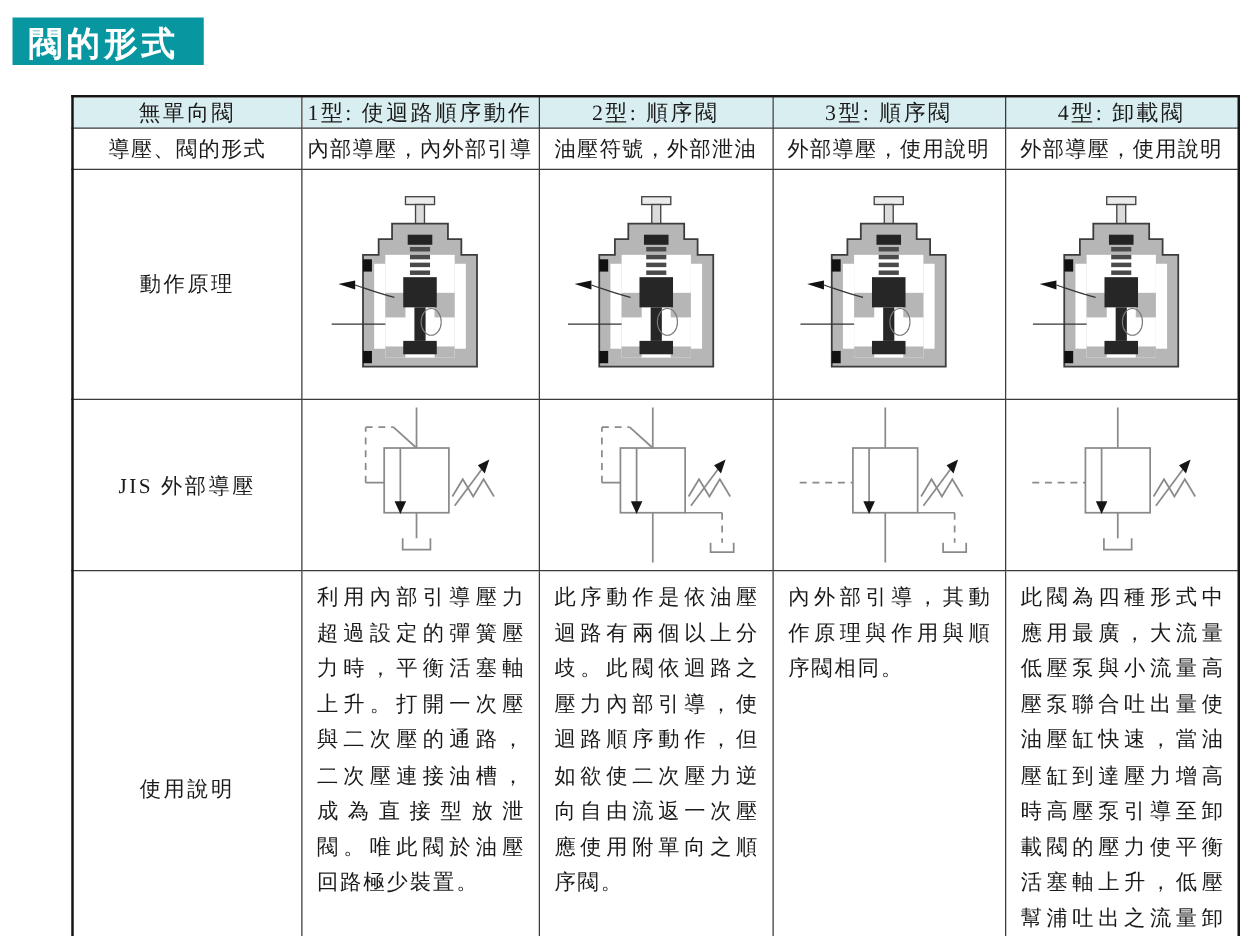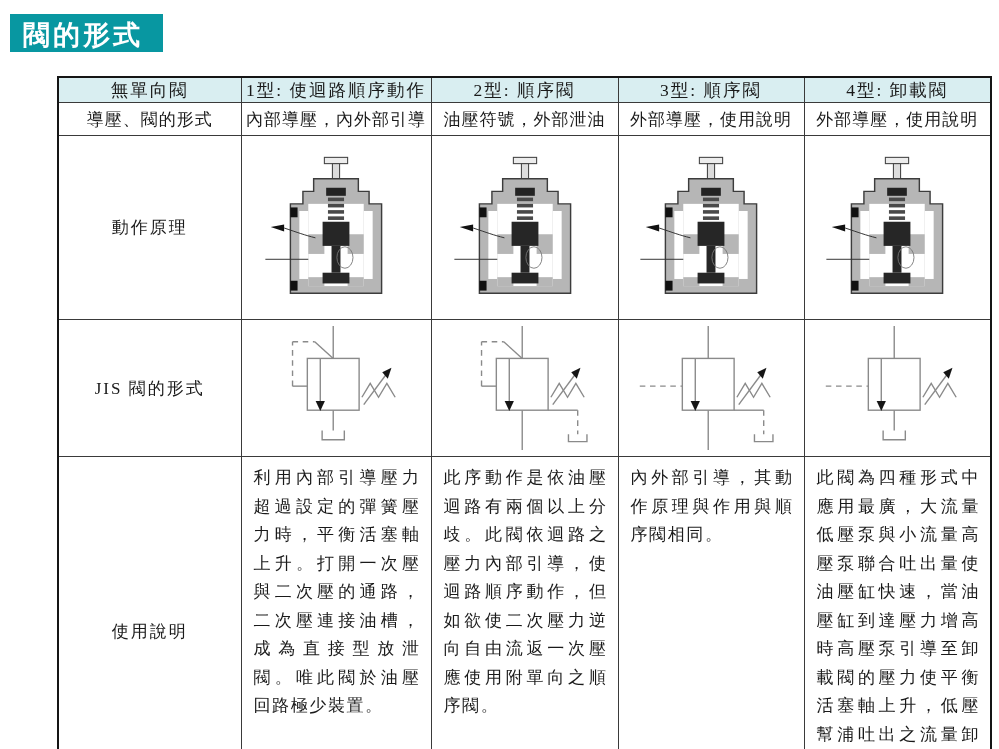--- a/index.html
+++ b/index.html
@@ -206,21 +206,21 @@
     <rect x="34" y="144" width="8" height="11" fill="#111"></rect>
 
     <polygon points="12,84 27,81 27,89" fill="#111"></polygon>
     <path d="M27 85 C42 90 50 93 62 96" fill="none" stroke="#333" stroke-width="1.1"></path>
     <line x1="6" y1="120" x2="54" y2="120" stroke="#333" stroke-width="1.1"></line>
   </svg>
 </div>
         </td>
     </tr>
     <tr class="symbol-row">
-      <td class="row-label">JIS 閥的形式</td>
+      <td class="row-label">JIS 外部導壓</td>
       <td>
           <div class="diagram-wrap symbol-cell">
             <svg width="172" height="130" viewBox="0 0 186 140">
               <rect x="62" y="38" width="56" height="56" fill="none" stroke="#8a8a8a" stroke-width="1.5"></rect>
               <line x1="90" y1="3" x2="90" y2="38" stroke="#8a8a8a" stroke-width="1.5"></line>
               <line x1="76" y1="38" x2="76" y2="85" stroke="#8a8a8a" stroke-width="1.5"></line>
               <polygon points="71,84 81,84 76,95" fill="#151515"></polygon>
               <path d="M121 80 l9 -15 l9 15 l9 -15 l9 15" fill="none" stroke="#8a8a8a" stroke-width="1.5"></path>
               <line x1="123" y1="88" x2="149" y2="53" stroke="#8a8a8a" stroke-width="1.5"></line>
               <polygon points="153,48 149,60 143,53" fill="#151515"></polygon>

